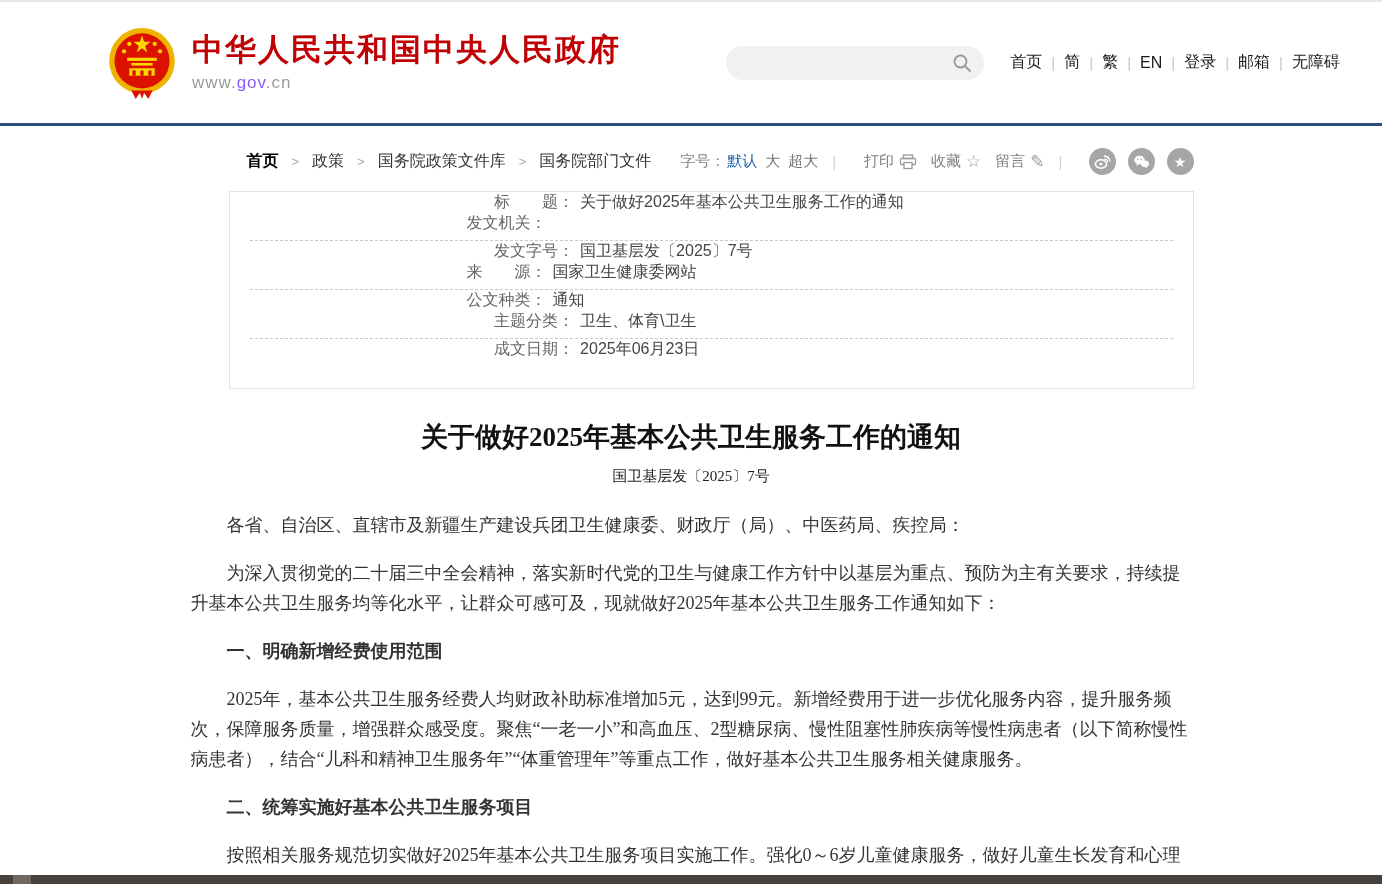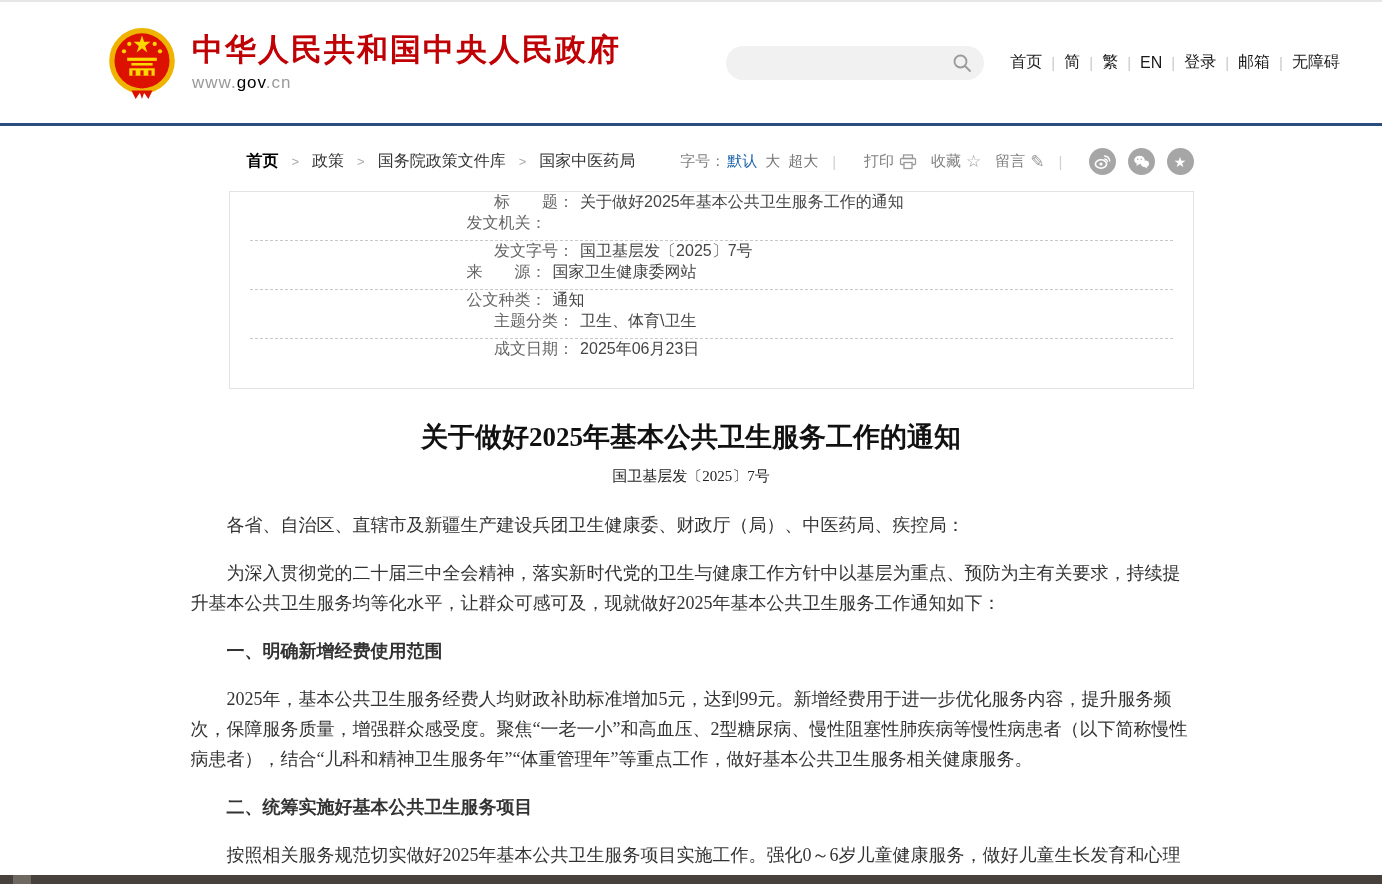--- a/index.html
+++ b/index.html
@@ -7,21 +7,21 @@
   body { font-family:"Liberation Sans","DejaVu Sans",sans-serif; }
   .page { position:relative; width:1382px; height:884px; background:#fff; overflow:hidden; margin:0 auto; }
   .top-hairline { height:2px; background:#e6e6e6; }
 
   
   .header { height:121px; display:flex; align-items:center; padding:0 42px 0 108px; background:#fff; }
   .logo { width:68px; height:72px; flex:0 0 auto; }
   .brand { margin-left:16px; }
   .brand-title { font-size:31px; font-weight:bold; color:#bf0005; letter-spacing:2px; line-height:1.15;font-family:Liberation Serif, serif; }
   .brand-url { font-size:17px; color:#9a9a9a; margin-top:5px; letter-spacing:1px; }
-  .brand-url .gov { color:#000000; }
+  .brand-url .gov { color:#8b5cf6; }
   .search { margin-left:auto; width:258px; height:34px; background:#f1f1f1; border-radius:17px;
             display:flex; align-items:center; padding:0 12px; }
   .search input { flex:1; border:none; outline:none; background:transparent; font-size:14px; color:#333; }
   .search svg { flex:0 0 auto; }
   .nav { display:flex; align-items:center; margin-left:26px; font-size:16px; color:#1a1a1a; white-space:nowrap; }
   .nav a { color:#1a1a1a; text-decoration:none; }
   .nav .sep { color:#c9c9c9; margin:0 9px; font-size:15px; }
 
   .divider { height:3px; background:#2b4d7e; }
 
@@ -123,21 +123,21 @@
   <div class="container">
 
     <div class="crumb-row">
       <div class="breadcrumb">
         <a href="#" class="first">首页</a>
         <span class="bsep">&gt;</span>
         <a href="#">政策</a>
         <span class="bsep">&gt;</span>
         <a href="#">国务院政策文件库</a>
         <span class="bsep">&gt;</span>
-        <a href="#">国家中医药局</a>
+        <a href="#">国务院部门文件</a>
       </div>
 
       <div class="page-tools">
         <span>字号：</span>
         <span class="fs-opt active" style="margin-left:2px">默认</span>
         <span class="fs-opt">大</span>
         <span class="fs-opt">超大</span>
         <span class="vsep">|</span>
 
         <span class="tool-btn">

